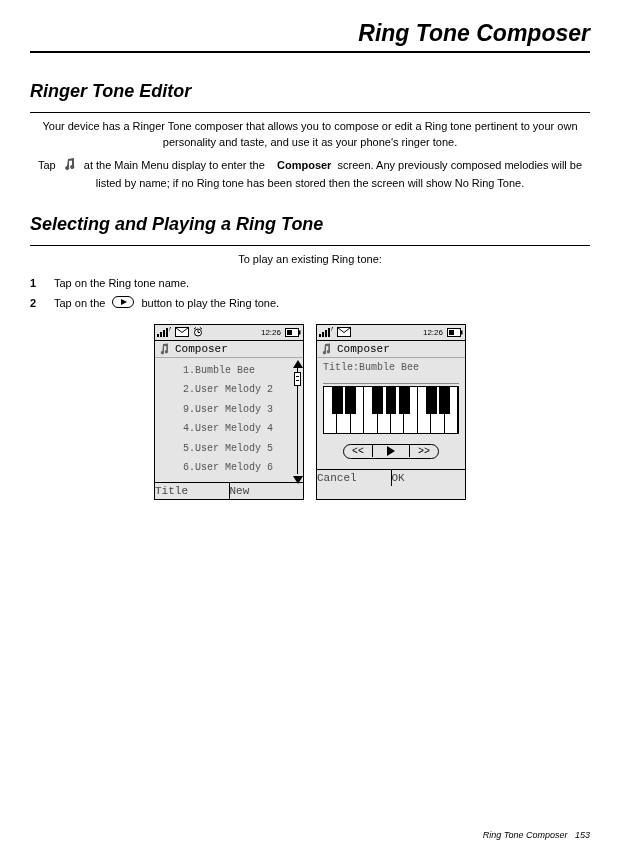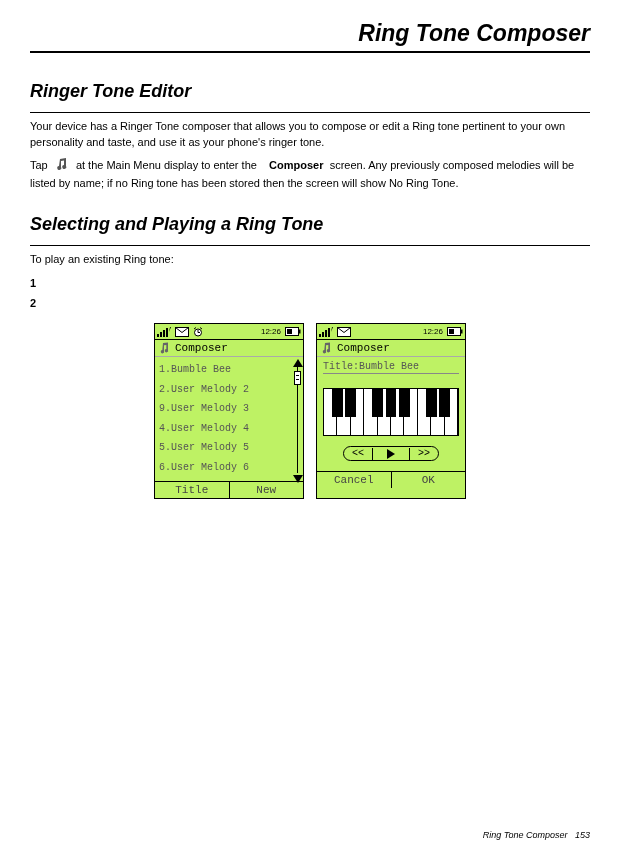--- a/index.html
+++ b/index.html
@@ -30,20 +30,21 @@
     border-bottom: 1px solid #000;
     padding-bottom: 10px;
     margin-bottom: 6px;
     font-family: Arial, sans-serif;
   }
   .section-block { margin-bottom: 22px; }
   .body-text {
     font-size: 11px;
     line-height: 1.45;
     margin-bottom: 6px;
+    text-align: center;
   }
   .body-text b { font-weight: bold; }
   .step-list {
     font-size: 11px;
     line-height: 1.7;
     margin-left: 0;
   }
   .step-row { display: flex; gap: 14px; margin-bottom: 2px; }
   .step-num { font-weight: bold; min-width: 10px; }
   .inline-icon {
@@ -54,21 +55,21 @@
   
   .screens {
     display: flex;
     justify-content: center;
     gap: 12px;
     margin-top: 10px;
   }
   .phone {
     width: 150px;
     border: 1px solid #000;
-    background: #bef264;
+    background: #e5e5e5;
     font-family: "Courier New", monospace;
   }
   .statusbar {
     height: 16px;
     border-bottom: 1px solid #000;
     display: flex;
     align-items: center;
     padding: 0 2px;
     gap: 4px;
     font-size: 8px;
@@ -87,20 +88,21 @@
   .titlebar .note-icon svg { display:block; }
   .list-area {
     position: relative;
     height: 124px;
   }
   .list-items {
     padding: 3px 4px;
     font-size: 10px;
     line-height: 1.95;
     color: #555;
+    margin-left: 24px;
   }
   .scroll-track {
     position: absolute;
     right: 0; top: 0; bottom: 0;
     width: 10px;
   }
   .scroll-track::before {
     content:"";
     position:absolute; left:4px; top:8px; bottom:8px; width:1px; background:#000;
   }
@@ -118,29 +120,29 @@
   }
   .scroll-thumb::before{ top:3px;}
   .scroll-thumb::after{ top:7px;}
   .soft-bar {
     display:flex; border-top:1px solid #000;
     font-family: "Courier New", monospace;
     font-size: 11px;
     color:#444;
   }
   .soft-btn {
-    flex:1; text-align:center; padding:2px 0;
+    flex:1; padding:2px 0;
   }
   .soft-btn:first-child { border-right:1px solid #000; }
   .editor-area {
     padding: 4px 6px 6px 6px;
   }
   .editor-title {
     font-size:10px; color:#555; border-bottom:1px solid #888;
-    padding-bottom:1px; margin-bottom:14px;
+    padding-bottom:10px; margin-bottom:2px;
   }
   .keyboard {
     position:relative; height:48px; margin:2px 0 10px 0;
     border:1px solid #000; background:#fff;
     display:flex;
   }
   .white-key { flex:1; border-right:1px solid #000; }
   .white-key:last-child{border-right:none;}
   .black-key {
     position:absolute; top:0; width:8%; height:60%;
@@ -194,23 +196,34 @@
     <span>screen. Any previously composed melodies will be listed by name; if no Ring tone has been stored then the screen will show No Ring Tone.</span>
   </p>
 </div>
 
 <div class="section-block">
   <div class="section-title">Selecting and Playing a Ring Tone</div>
   <p class="body-text">To play an existing Ring tone:</p>
   <div class="step-list">
     <div class="step-row">
       <span class="step-num">1</span>
+      <span>Tap on the Ring tone name.</span>
     </div>
     <div class="step-row">
       <span class="step-num">2</span>
+      <span>
+        <span>Tap on the</span>
+        <span class="inline-icon">
+          <svg width="22" height="12" viewBox="0 0 22 12">
+              <rect x="0.5" y="0.5" width="21" height="11" rx="5.5" fill="#fff" stroke="#000"></rect>
+              <polygon points="9,3 15,6 9,9" fill="#000"></polygon>
+            </svg>
+        </span>
+        <span>button to play the Ring tone.</span>
+      </span>
     </div>
   </div>
 
   <div class="screens">
 
     <div class="phone">
       <div class="statusbar">
         <span class="sb-icon">
           <svg width="14" height="10" viewBox="0 0 14 10">
               <rect x="0" y="7" width="2" height="3" fill="#000"></rect>

